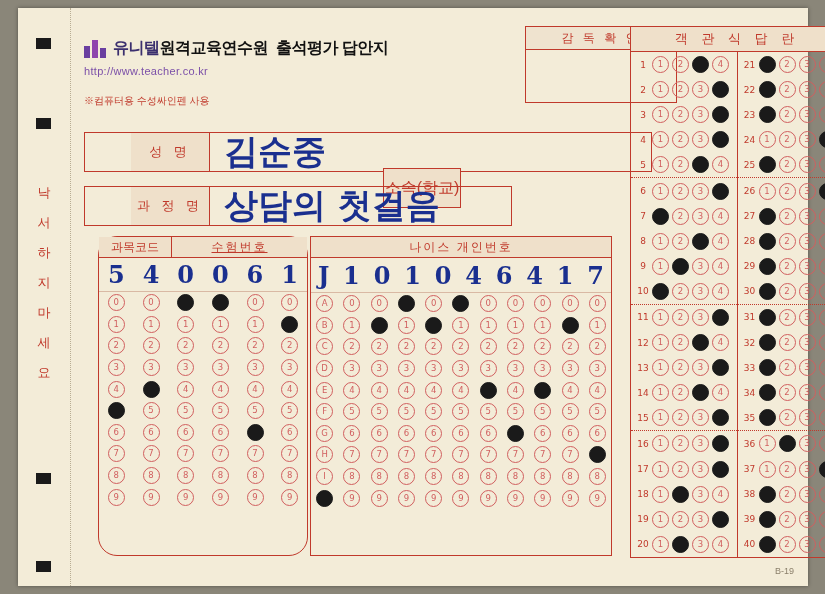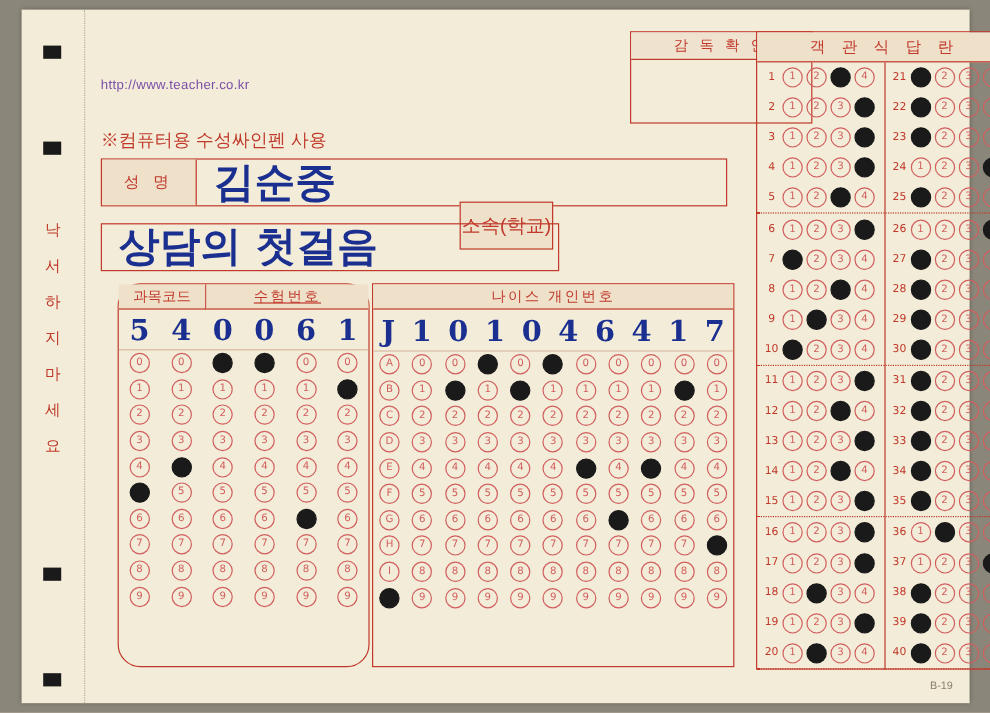--- a/index.html
+++ b/index.html
@@ -26,33 +26,33 @@
   
   .logo-row{position:absolute;left:14px;top:30px;display:flex;align-items:center;}
   .logo-mark{width:22px;height:18px;margin-right:7px;position:relative;}
   .logo-mark i{position:absolute;bottom:0;width:6px;background:#6a3fa0;}
   .logo-mark i:nth-child(1){left:0;height:12px;}
   .logo-mark i:nth-child(2){left:8px;height:18px;background:#8e44ad;}
   .logo-mark i:nth-child(3){left:16px;height:10px;background:#6a3fa0;}
   .logo-text{font-size:16px;font-weight:bold;color:#3b2f6e;letter-spacing:-.5px;}
   .logo-text .blk{color:#111;}
   .url{position:absolute;left:14px;top:57px;font-size:11px;color:#7b4fa8;letter-spacing:.3px;}
-  .note{position:absolute;left:14px;top:100px;font-size:15px;color:#c0392b;}
+  .note{position:absolute;left:14px;top:86px;font-size:10px;color:#c0392b;}
 
   .datebox{position:absolute;left:392px;top:33px;font-size:13px;color:#c0392b;}
   .hw{font-family:"DejaVu Serif", serif;color:#1a2f8f;font-weight:bold;}
   .hw-blue{color:#16307e;}
 
   
   .sup{position:absolute;left:455px;top:18px;width:150px;height:75px;border:1.5px solid #c0392b;}
   .sup .cap{height:22px;border-bottom:1px solid #c0392b;background:#efe3cf;
     font-size:12px;color:#c0392b;text-align:center;line-height:22px;letter-spacing:3px;}
 
   
-  .fieldrow{position:absolute;border:1.5px solid #c0392b;display:flex;}
+  .fieldrow{position:absolute;border:1.5px solid #c0392b;display:flex;padding-left:46px;}
   .flabel{background:#efe0ca;border-right:1.5px solid #c0392b;color:#c0392b;font-size:13px;
     display:flex;align-items:center;justify-content:center;letter-spacing:4px;}
   .fval{flex:1;display:flex;align-items:center;padding-left:14px;font-size:34px;}
 
   #row-name{left:14px;top:124px;width:520px;height:38px;}
   #row-name .flabel{width:78px;}
   #row-aff-label{position:absolute;left:313px;top:124px;width:76px;height:38px;
     border:1.5px solid #c0392b;background:#efe0ca;color:#c0392b;font-size:16px;
     display:flex;align-items:center;justify-content:center;margin-top:36px;}
   #row-course{left:14px;top:178px;width:380px;height:38px;}
@@ -99,35 +99,47 @@
 서
 하
 지
 마
 세
 요</div>
   </div>
 
   <div class="paper">
 
+    <div class="logo-row">
+      <span class="logo-mark">
+          <i></i>
+          <i></i>
+          <i></i>
+        </span>
+      <span class="logo-text">
+        <span>유니텔</span><span class="blk">원격교육연수원</span>
+        &nbsp;<span class="blk">출석평가 답안지</span>
+      </span>
+    </div>
     <div class="url">http://www.teacher.co.kr</div>
     <div class="note">※컴퓨터용 수성싸인펜 사용</div>
 
 
     <div class="sup">
       <div class="cap">감 독 확 인</div>
     </div>
 
     <div class="fieldrow" id="row-name">
       <div class="flabel">성  명</div>
       <div class="fval hw">김순중</div>
     </div>
     <div id="row-aff-label">소속(학교)</div>
 
     <div class="fieldrow" id="row-course">
+      <div class="flabel">과 정 명</div>
       <div class="fval hw">상담의 첫걸음</div>
     </div>
 
     <div class="panel" id="p-exam" style="left:28px;top:228px;width:208px;height:318px;border-radius:19px;">
       <div style="display:flex;height:20px;">
         <div class="panel-head" style="width:72px;border-right:1.5px solid #c0392b;flex:none;letter-spacing:0;">과목코드</div>
         <div class="panel-head" style="flex:1;border-right:none;text-decoration:underline;">수험번호</div>
       </div>
       <div class="hwrow hw" id="exam-digits">
           <span>5</span>

